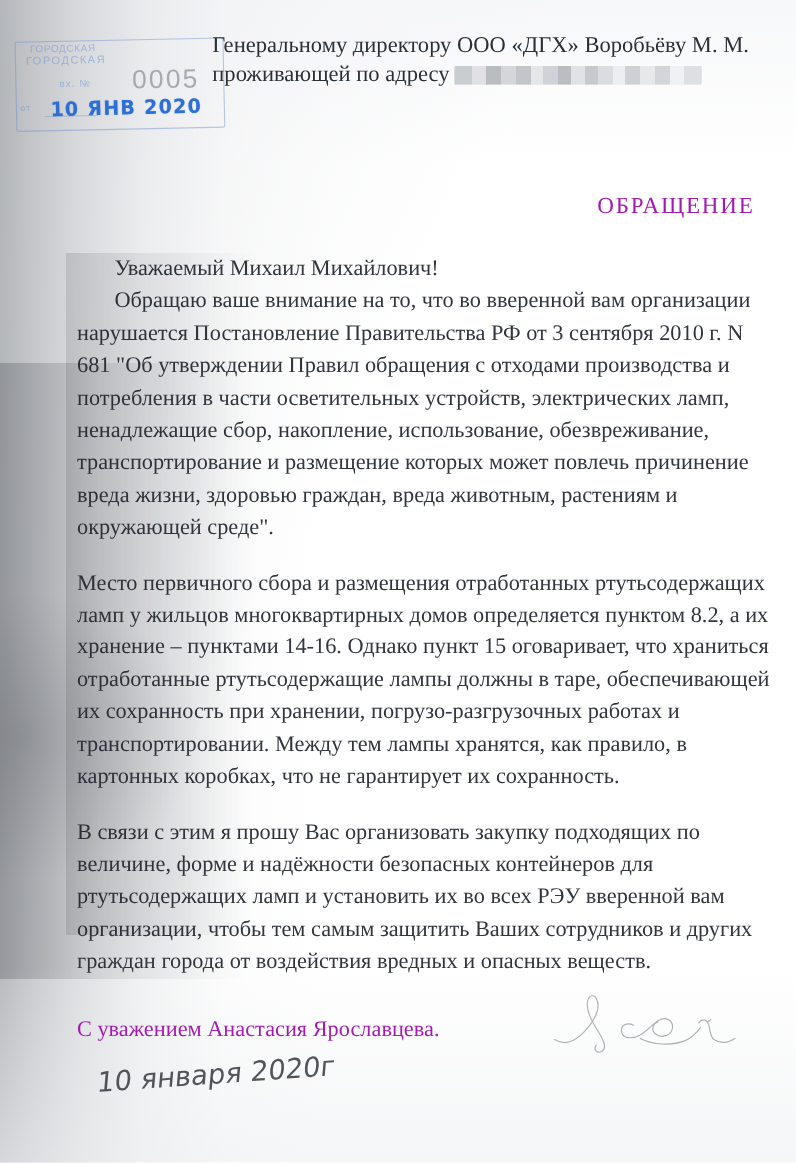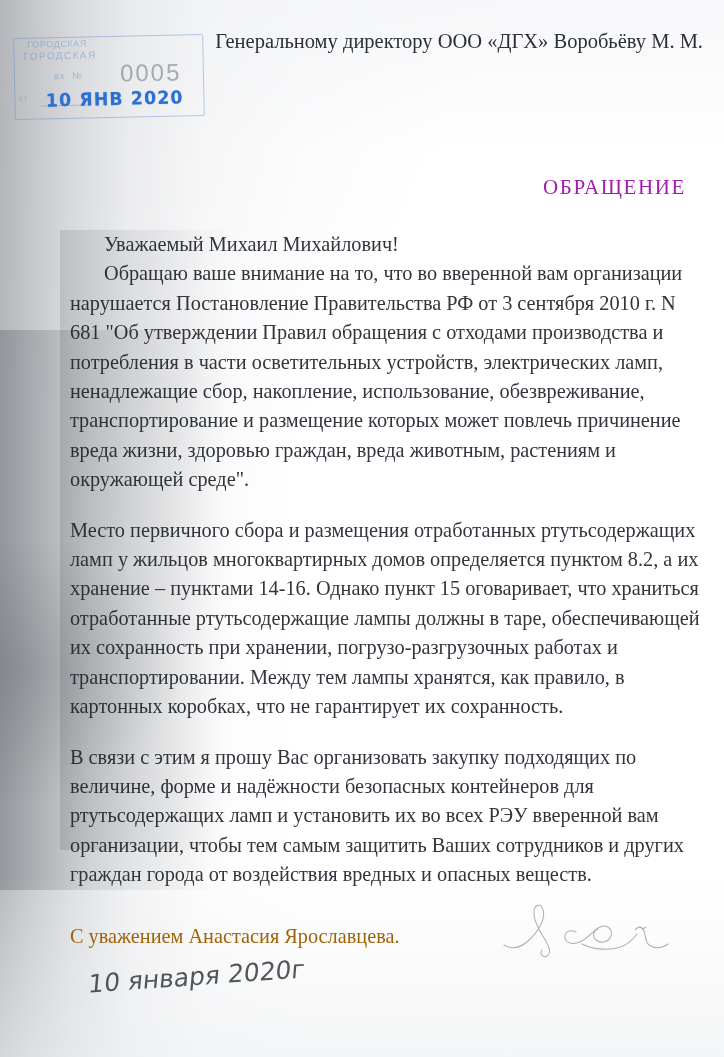--- a/index.html
+++ b/index.html
@@ -94,22 +94,22 @@
     font-family:"DejaVu Sans",sans-serif;
     font-weight:700;font-size:18px;letter-spacing:1.2px;
     color:#2e6fd4;
     transform:rotate(-1.4deg) scaleX(.96);
     white-space:nowrap;
     text-shadow:0 0 1px rgba(46,111,212,.5);
   }
 
   
   #addressee{
-    position:absolute;left:183px;top:28px;width:520px;
-    font-size:20.5px;line-height:27px;text-align:right;
+    position:absolute;left:193px;top:28px;width:520px;
+    font-size:20.5px;line-height:27px;
   }
   #addressee .ln{white-space:nowrap;}
 
   
   .redact{
     display:inline-block;vertical-align:-3px;
     background-color:#dcdee1;
     background-image:
       linear-gradient(90deg,
         #c9ccd0 0 7%, #dfe1e4 7% 13%, #b9bcc1 13% 19%,
@@ -155,21 +155,21 @@
   #ink-darken{
     position:absolute;left:60px;top:230px;width:175px;height:620px;
     background:linear-gradient(to right,rgba(40,44,50,.13),rgba(255,255,255,0));
     mix-blend-mode:multiply;
     pointer-events:none;
   }
 
   
   #closing{
     position:absolute;left:70px;top:925px;
-    font-size:20.3px;color:#a16207;white-space:nowrap;
+    font-size:20.3px;color:#a21caf;white-space:nowrap;
   }
   #hand-date{
     position:absolute;left:88px;top:962px;
     font-family:"DejaVu Sans",sans-serif;
     font-size:25px;
     color:#3b3f45;
     transform:rotate(-4deg) skewX(-9deg);
     white-space:nowrap;
     opacity:.88;
   }
@@ -204,20 +204,23 @@
     <div class="st-line st-org2">ГОРОДСКАЯ</div>
     <div class="st-line st-vh">вх. №</div>
     <div class="st-line st-ot">от</div>
     <div class="st-rule"></div>
   </div>
   <div id="stamp-num">0005</div>
   <div id="stamp-date">10 ЯНВ 2020</div>
 
   <div id="addressee">
     <div class="ln">Генеральному директору ООО «ДГХ» Воробьёву М. М.</div>
+    <div class="ln">
+      <span>проживающей по адресу</span><span class="redact" id="redact-address"></span>
+    </div>
   </div>
 
   <div id="title">
     <span>ОБРАЩЕНИЕ</span>
   </div>
 
   <div id="body">
     <p class="greet">Уважаемый Михаил Михайлович!</p>
     <p class="lead">Обращаю ваше внимание на то, что во вверенной вам организации нарушается Постановление Правительства РФ от 3 сентября 2010 г. N 681 "Об утверждении Правил обращения с отходами производства и потребления в части осветительных устройств, электрических ламп, ненадлежащие сбор, накопление, использование, обезвреживание, транспортирование и размещение которых может повлечь причинение вреда жизни, здоровью граждан, вреда животным, растениям и окружающей среде".</p>
     <p class="para">Место первичного сбора и размещения отработанных ртутьсодержащих ламп у жильцов многоквартирных домов определяется пунктом 8.2, а их хранение – пунктами 14-16. Однако пункт 15 оговаривает, что храниться отработанные ртутьсодержащие лампы должны в таре, обеспечивающей их сохранность при хранении, погрузо-разгрузочных работах и транспортировании. Между тем лампы хранятся, как правило, в картонных коробках, что не гарантирует их сохранность.</p>

